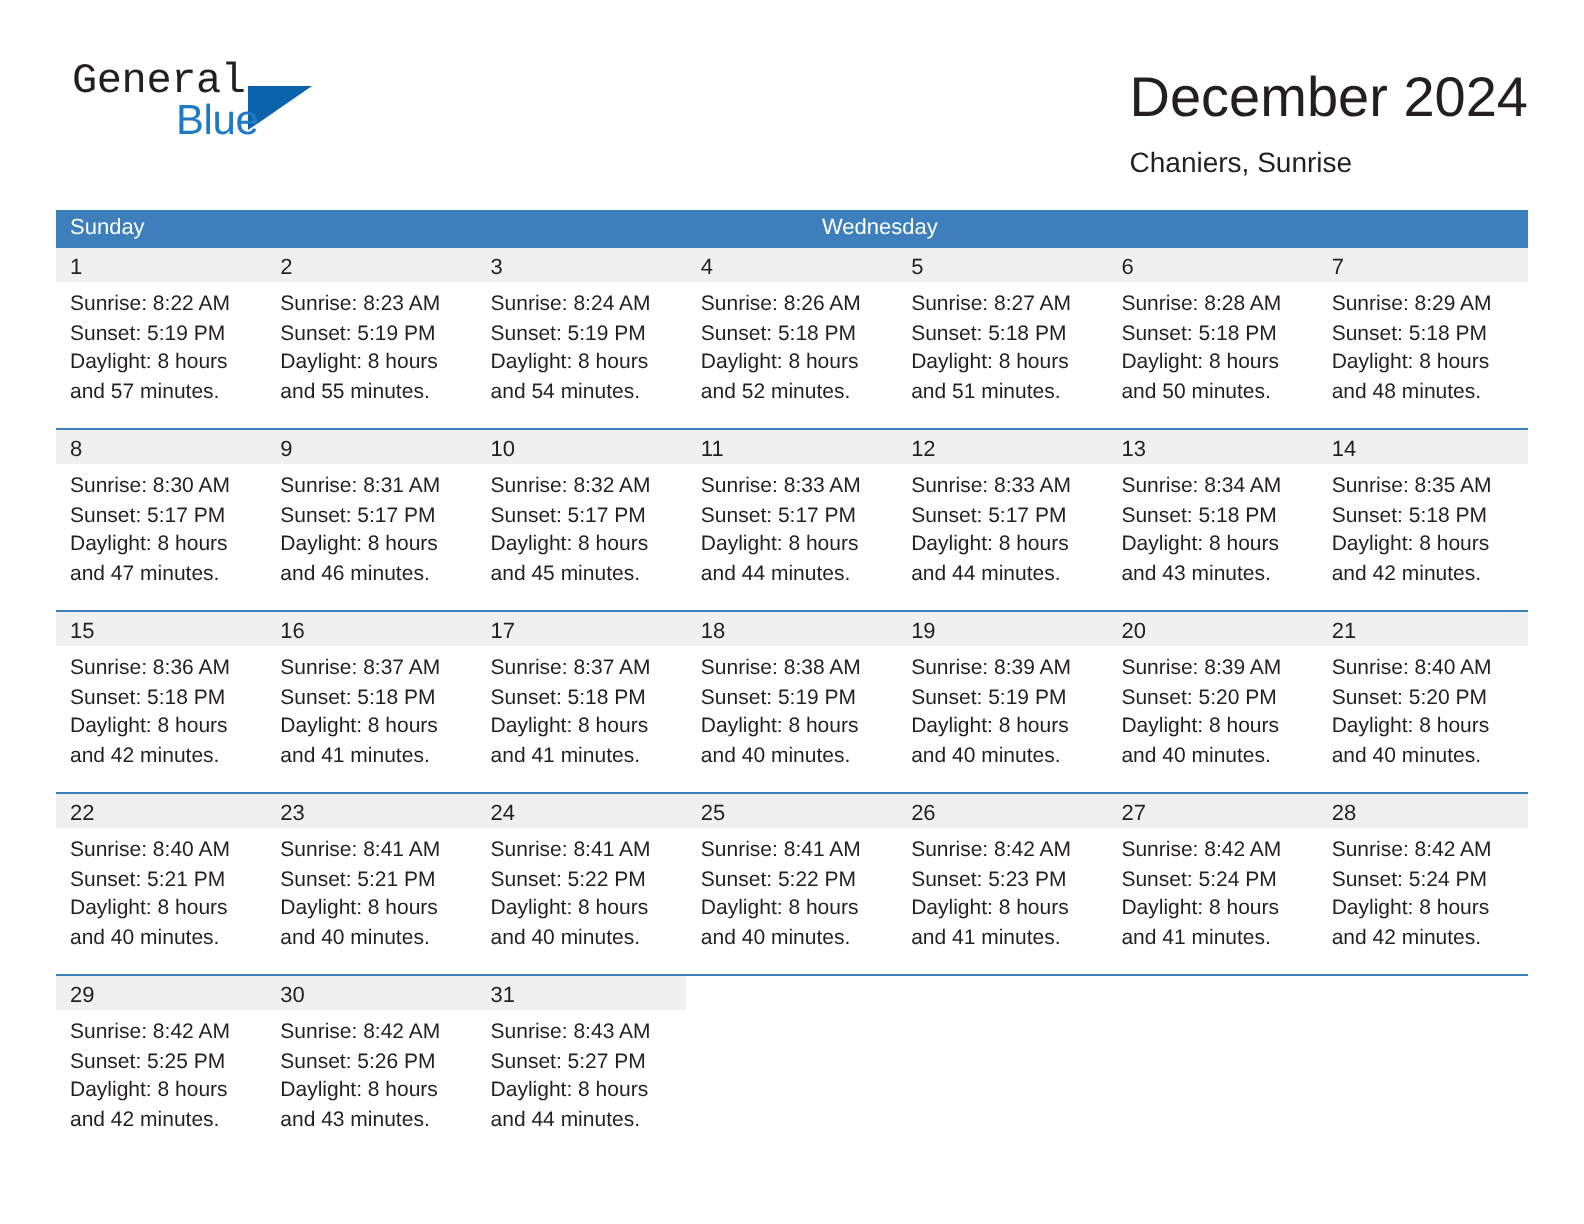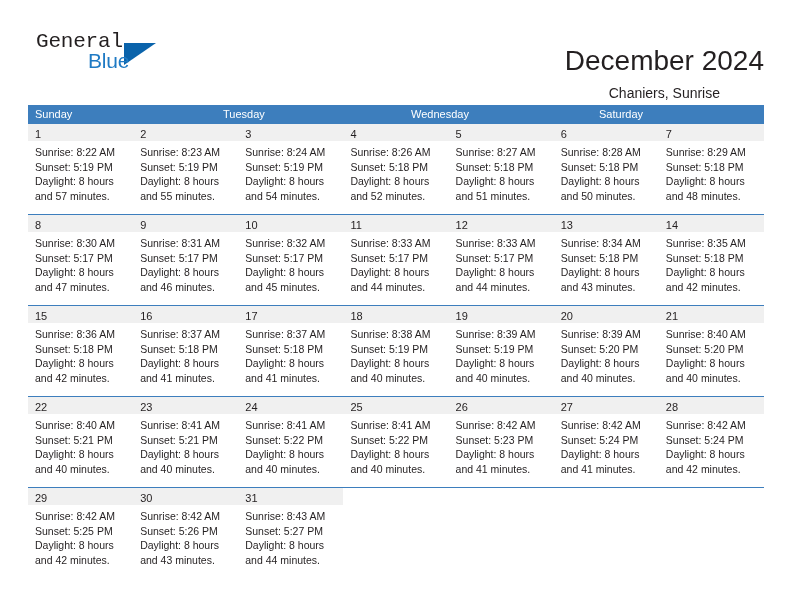--- a/index.html
+++ b/index.html
@@ -60,22 +60,22 @@
     top: 13px;
     width: 0;
     height: 0;
     border-left: 32px solid #0a63ab;
     border-bottom: 22px solid transparent;
   }
 
   .title-block {
     position: absolute;
     right: 0;
-    top: 16px;
-    text-align: center;
+    top: 4px;
+    text-align: left;
   }
   .cal-title {
     font-size: 28px;
     color: #231f20;
     line-height: 34px;
     white-space: nowrap;
     font-weight: normal;
     margin: 0;
   }
   .cal-subtitle {
@@ -167,23 +167,21 @@
       <div class="cal-title">December 2024</div>
       <div class="cal-subtitle">Chaniers, Sunrise</div>
     </div>
 
   </div>
 
   <div class="calendar">
 
     <div class="weekday-row">
       <div class="weekday">Sunday</div>
-      <div class="weekday">Tuesday</div>
       <div class="weekday">Wednesday</div>
-      <div class="weekday">Saturday</div>
     </div>
 
     <div id="weeks-container">
         <div class="week-row first">
           <div class="day-cell">
     <div class="day-number-band">
       <span class="day-number">1</span>
     </div>
     <div class="day-info">
       <div>Sunrise: 8:22 AM</div>

